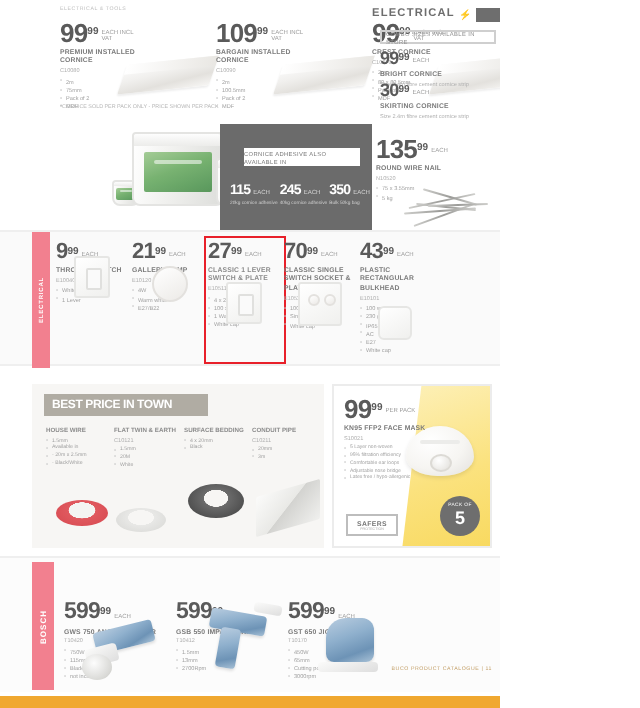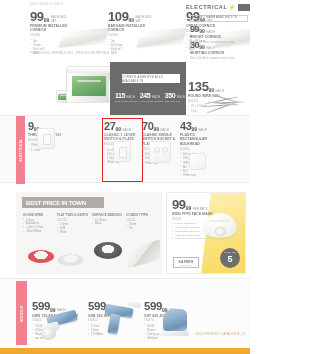--- a/index.html
+++ b/index.html
@@ -5,21 +5,21 @@
   * { box-sizing: border-box; margin: 0; padding: 0; }
   html, body {
     width: 250px; height: 354px;
     font-family: "Liberation Sans", sans-serif;
     background: #ffffff;
     overflow: hidden;
   }
   .page { position: relative; width: 250px; height: 354px; background:#fff; }
 
   
-  .price { display:flex; align-items:flex-end; line-height:1; color:#4a4a4a; }
+  .price { display:flex; align-items:center; line-height:1; color:#4a4a4a; }
   .price .amt { font-size: 13px; font-weight: 700; letter-spacing:-0.4px; color:#5a5a5a; }
   .price .cents { font-size: 5px; font-weight:700; margin-top:0px; color:#5a5a5a; }
   .price .unit { font-size: 3px; color:#9a9a9a; margin-left:1.5px; margin-top:3px; line-height:1.15; max-width:22px; }
   .ptitle { font-size: 3.4px; font-weight:700; color:#7b7b7b; line-height:1.3; margin-top:1px; letter-spacing:0.1px; }
   .pcode { font-size: 2.8px; color:#b0b0b0; margin-top:0.5px; }
   .feat { list-style:none; margin-top:1.5px; }
   .feat li { font-size:2.8px; color:#a2a2a2; line-height:1.5; padding-left:3px; position:relative; }
   .feat li:before { content:"•"; position:absolute; left:0; top:-0.5px; color:#c7c7c7; font-size:3px; }
 
   
@@ -73,21 +73,21 @@
   .b-tub { left:0px; top:26px; width:14px; height:13px; }
 
   .darkpanel { position:absolute; left:110px; top:0px; width:76px; height:53px; background:#6b6b6b; }
   .dp-label { position:absolute; left:12px; top:12px; width:58px; height:9px; background:#ffffff; display:flex; align-items:center; justify-content:center; }
   .dp-label span { font-size:2.9px; color:#777; letter-spacing:0.2px; }
   .dp-prices { position:absolute; left:5px; top:30px; width:70px; display:flex; justify-content:space-between; }
   .dp-price .amt { color:#ffffff; font-size:7px; }
   .dp-price .unit { color:#d8d8d8; }
   .dp-price .sub { font-size:2.4px; color:#cfcfcf; margin-top:1px; line-height:1.3; }
 
-  .nail-block { position:absolute; right:4px; top:6px; width:58px;margin-top:12px; }
+  .nail-block { position:absolute; right:4px; top:6px; width:58px; }
   .nail-art { position:absolute; right:2px; top:30px; width:46px; height:20px; }
   .nail {
     position:absolute; height:1.1px; background:linear-gradient(90deg,#cfcfcc,#9b9b98,#cfcfcc);
     border-radius:1px;
   }
 
   
   .prodrow { position:absolute; left:0; top:115px; width:250px; height:68px; background:#fafafa; border-top:0.5px solid #efefef; border-bottom:0.5px solid #efefef;}
   .pinktab { position:absolute; left:16px; top:0px; width:9px; height:68px; background:#f2808f; display:flex; align-items:center; justify-content:center;}
   .pinktab span { font-size:3px; color:#ffffff; font-weight:700; transform: rotate(-90deg); white-space:nowrap; letter-spacing:0.4px; }
@@ -341,20 +341,37 @@
         <li>White</li>
         <li>1 Lever</li>
       </ul>
       <div class="pcell-img">
         <div class="sw-plate">
             <div class="sw-rocker"></div>
           </div>
       </div>
     </div>
 
+    <div class="pcell pc1">
+      <div class="price">
+        <span class="amt" style="font-size:11px">21</span>
+        <span class="cents">99</span>
+        <span class="unit">EACH</span>
+      </div>
+      <div class="ptitle">GALLERY LAMP</div>
+      <div class="pcode">E10120</div>
+      <ul class="feat">
+        <li>4W</li>
+        <li>Warm white</li>
+        <li>E27/B22</li>
+      </ul>
+      <div class="pcell-img">
+        <div class="circ" style="left:7px; top:1px; width:18px; height:18px;"></div>
+      </div>
+    </div>
 
     <div class="pcell pc2">
       <div class="price">
         <span class="amt" style="font-size:11px">27</span>
         <span class="cents">99</span>
         <span class="unit">EACH</span>
       </div>
       <div class="ptitle" style="color:#8a8a8a">CLASSIC 1 LEVER SWITCH &amp; PLATE</div>
       <div class="pcode">E10511</div>
       <ul class="feat">

